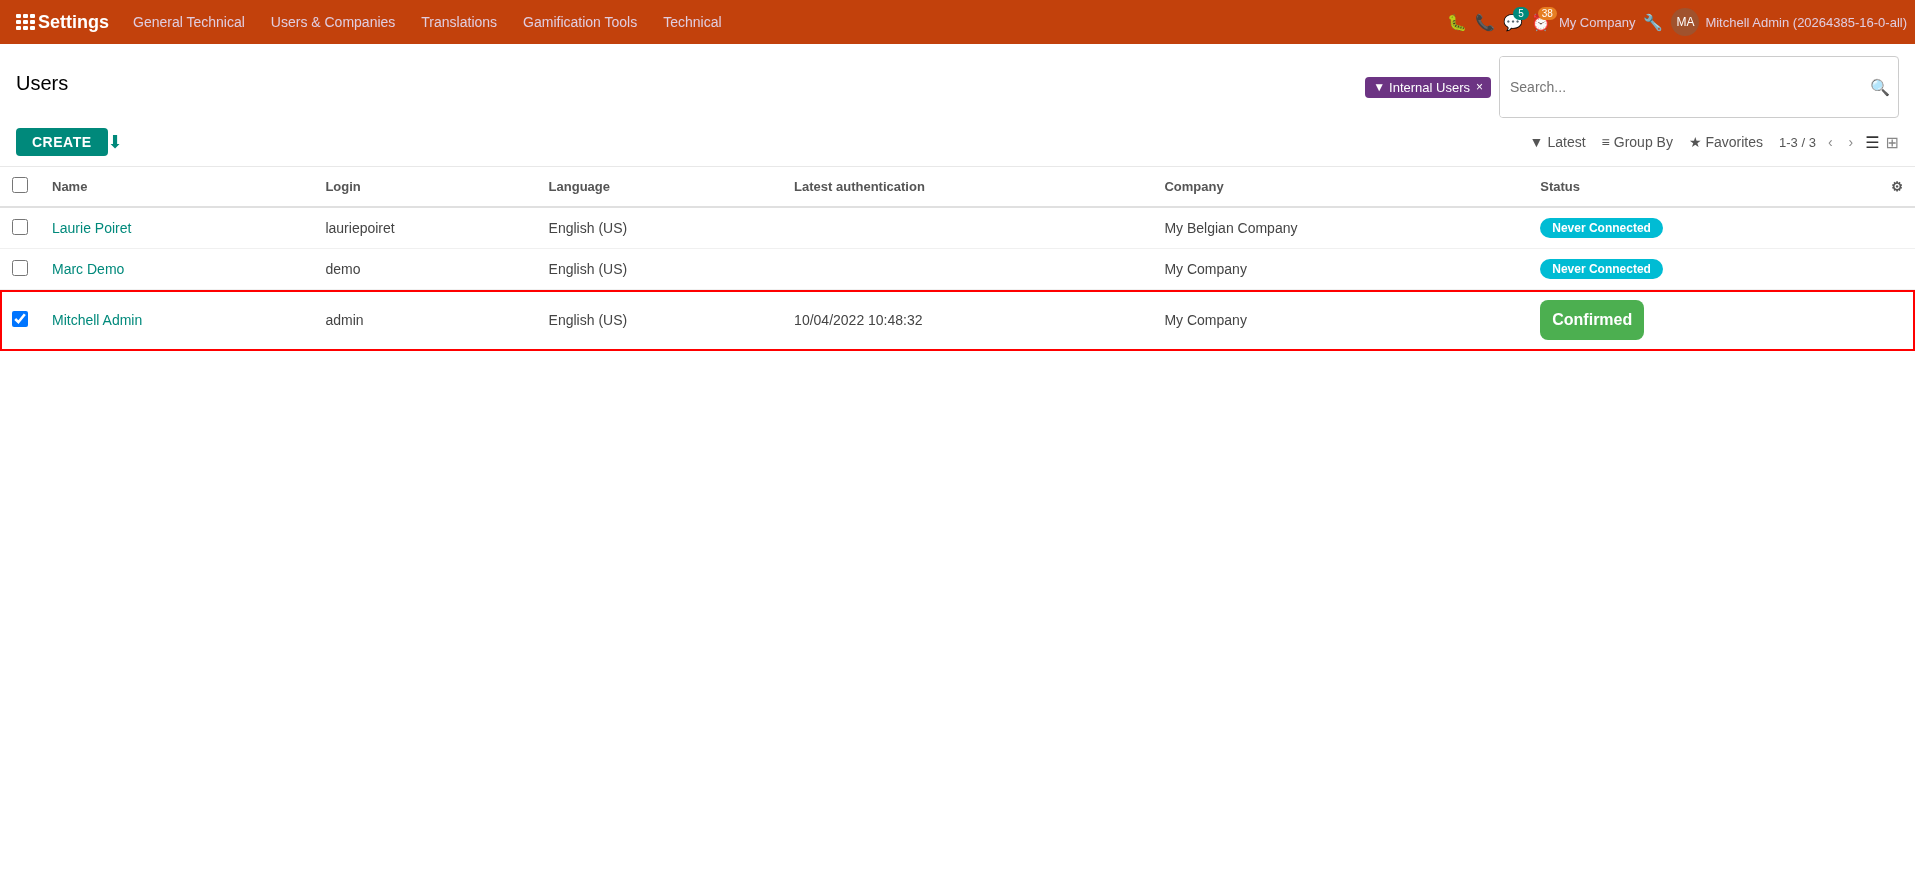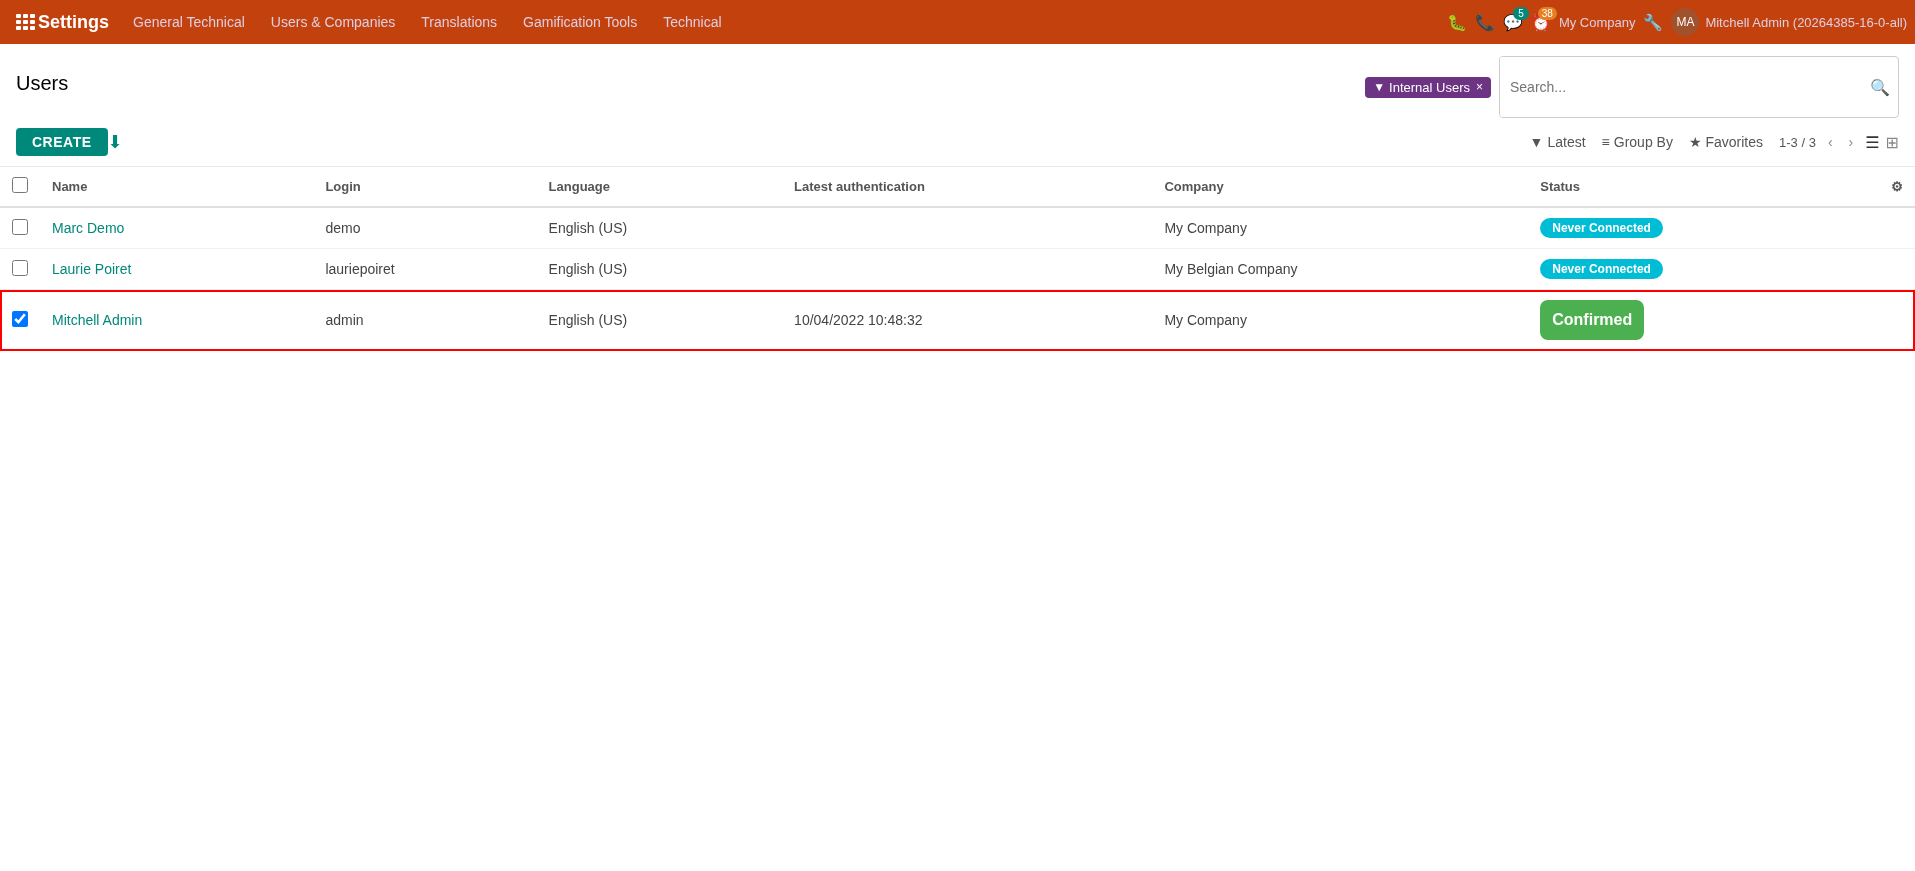--- a/index.html
+++ b/index.html
@@ -242,35 +242,35 @@
           <th>
             <span>Status</span>
           </th>
           <th style="width:30px;">⚙</th>
         </tr>
       </thead>
       <tbody id="table-body">
 
       <tr>
     <td><input type="checkbox" class="checkbox" style=""></td>
+    <td><a>Laurie Poiret</a></td>
+    <td>lauriepoiret</td>
+    <td>English (US)</td>
+    <td></td>
+    <td>My Belgian Company</td>
+    <td><span class="badge-never">Never Connected</span></td>
+    <td></td>
+  </tr>
+          <tr>
+    <td><input type="checkbox" class="checkbox" style=""></td>
     <td><a>Marc Demo</a></td>
     <td>demo</td>
     <td>English (US)</td>
     <td></td>
     <td>My Company</td>
-    <td><span class="badge-never">Never Connected</span></td>
-    <td></td>
-  </tr>
-          <tr>
-    <td><input type="checkbox" class="checkbox" style=""></td>
-    <td><a>Laurie Poiret</a></td>
-    <td>lauriepoiret</td>
-    <td>English (US)</td>
-    <td></td>
-    <td>My Belgian Company</td>
     <td><span class="badge-never">Never Connected</span></td>
     <td></td>
   </tr>
           <tr class="selected">
     <td><input type="checkbox" class="checkbox" checked="" style=""></td>
     <td><a>Mitchell Admin</a></td>
     <td>admin</td>
     <td>English (US)</td>
     <td>10/04/2022 10:48:32</td>
     <td>My Company</td>

